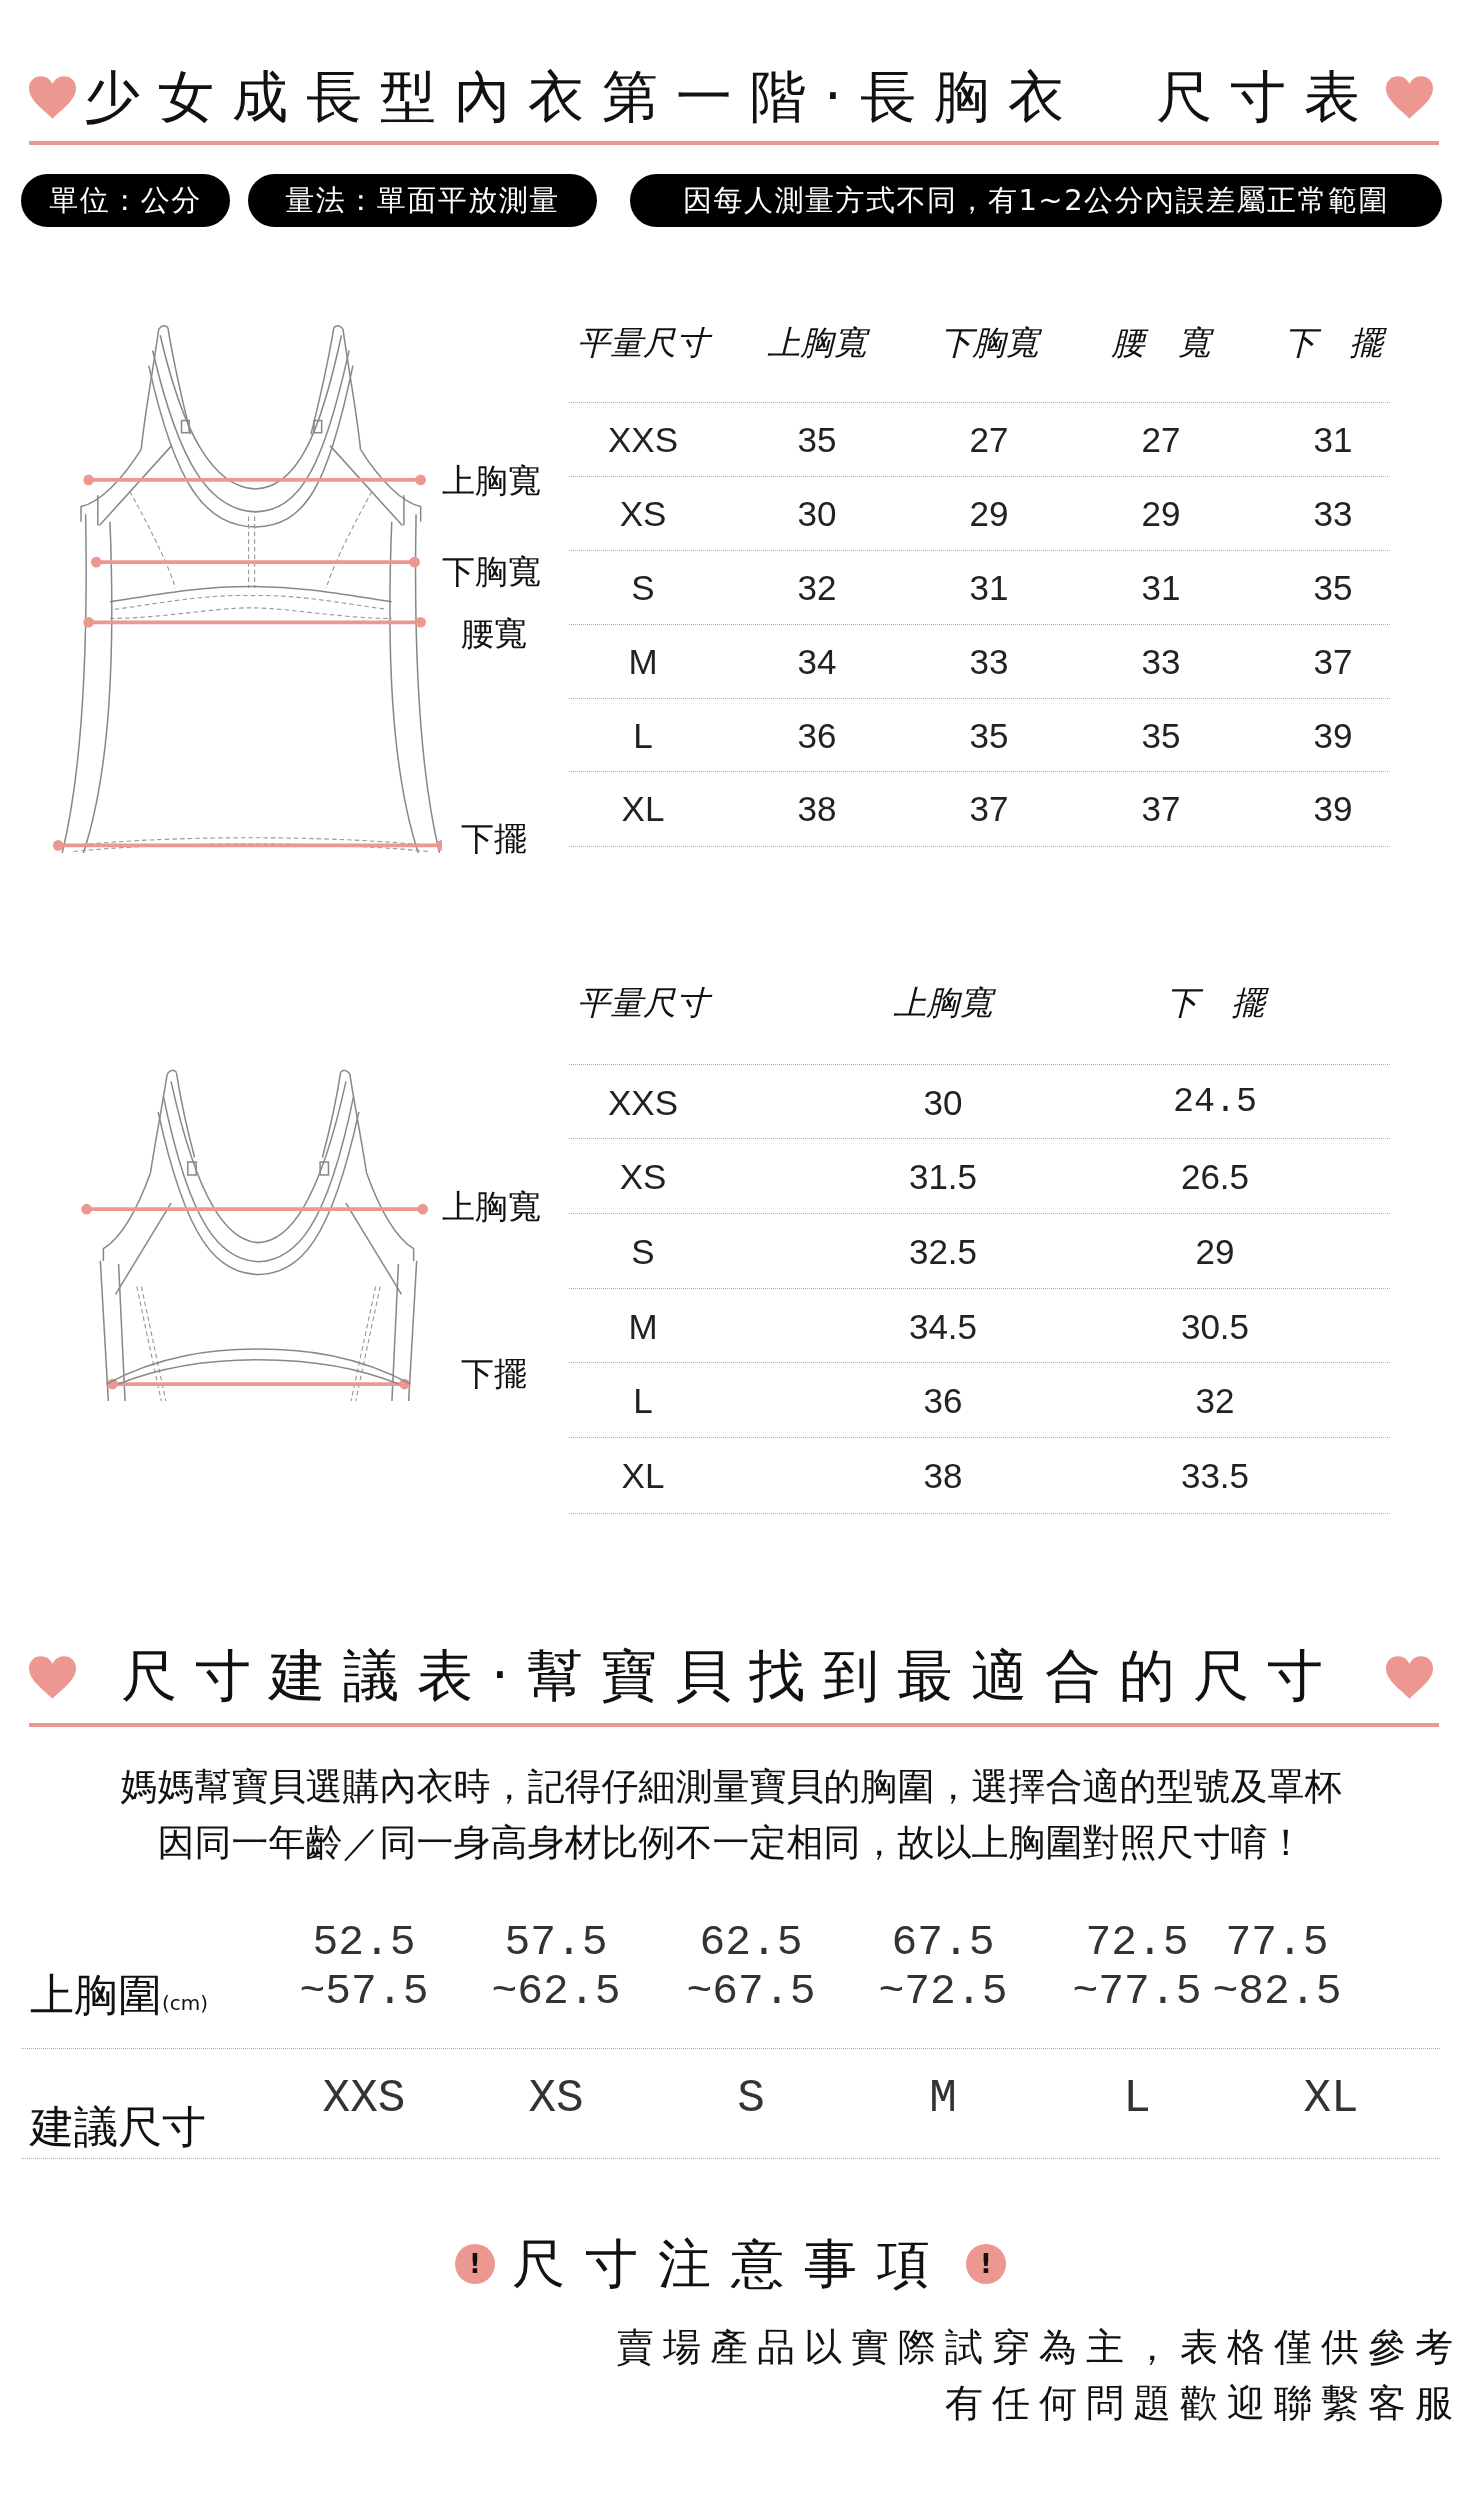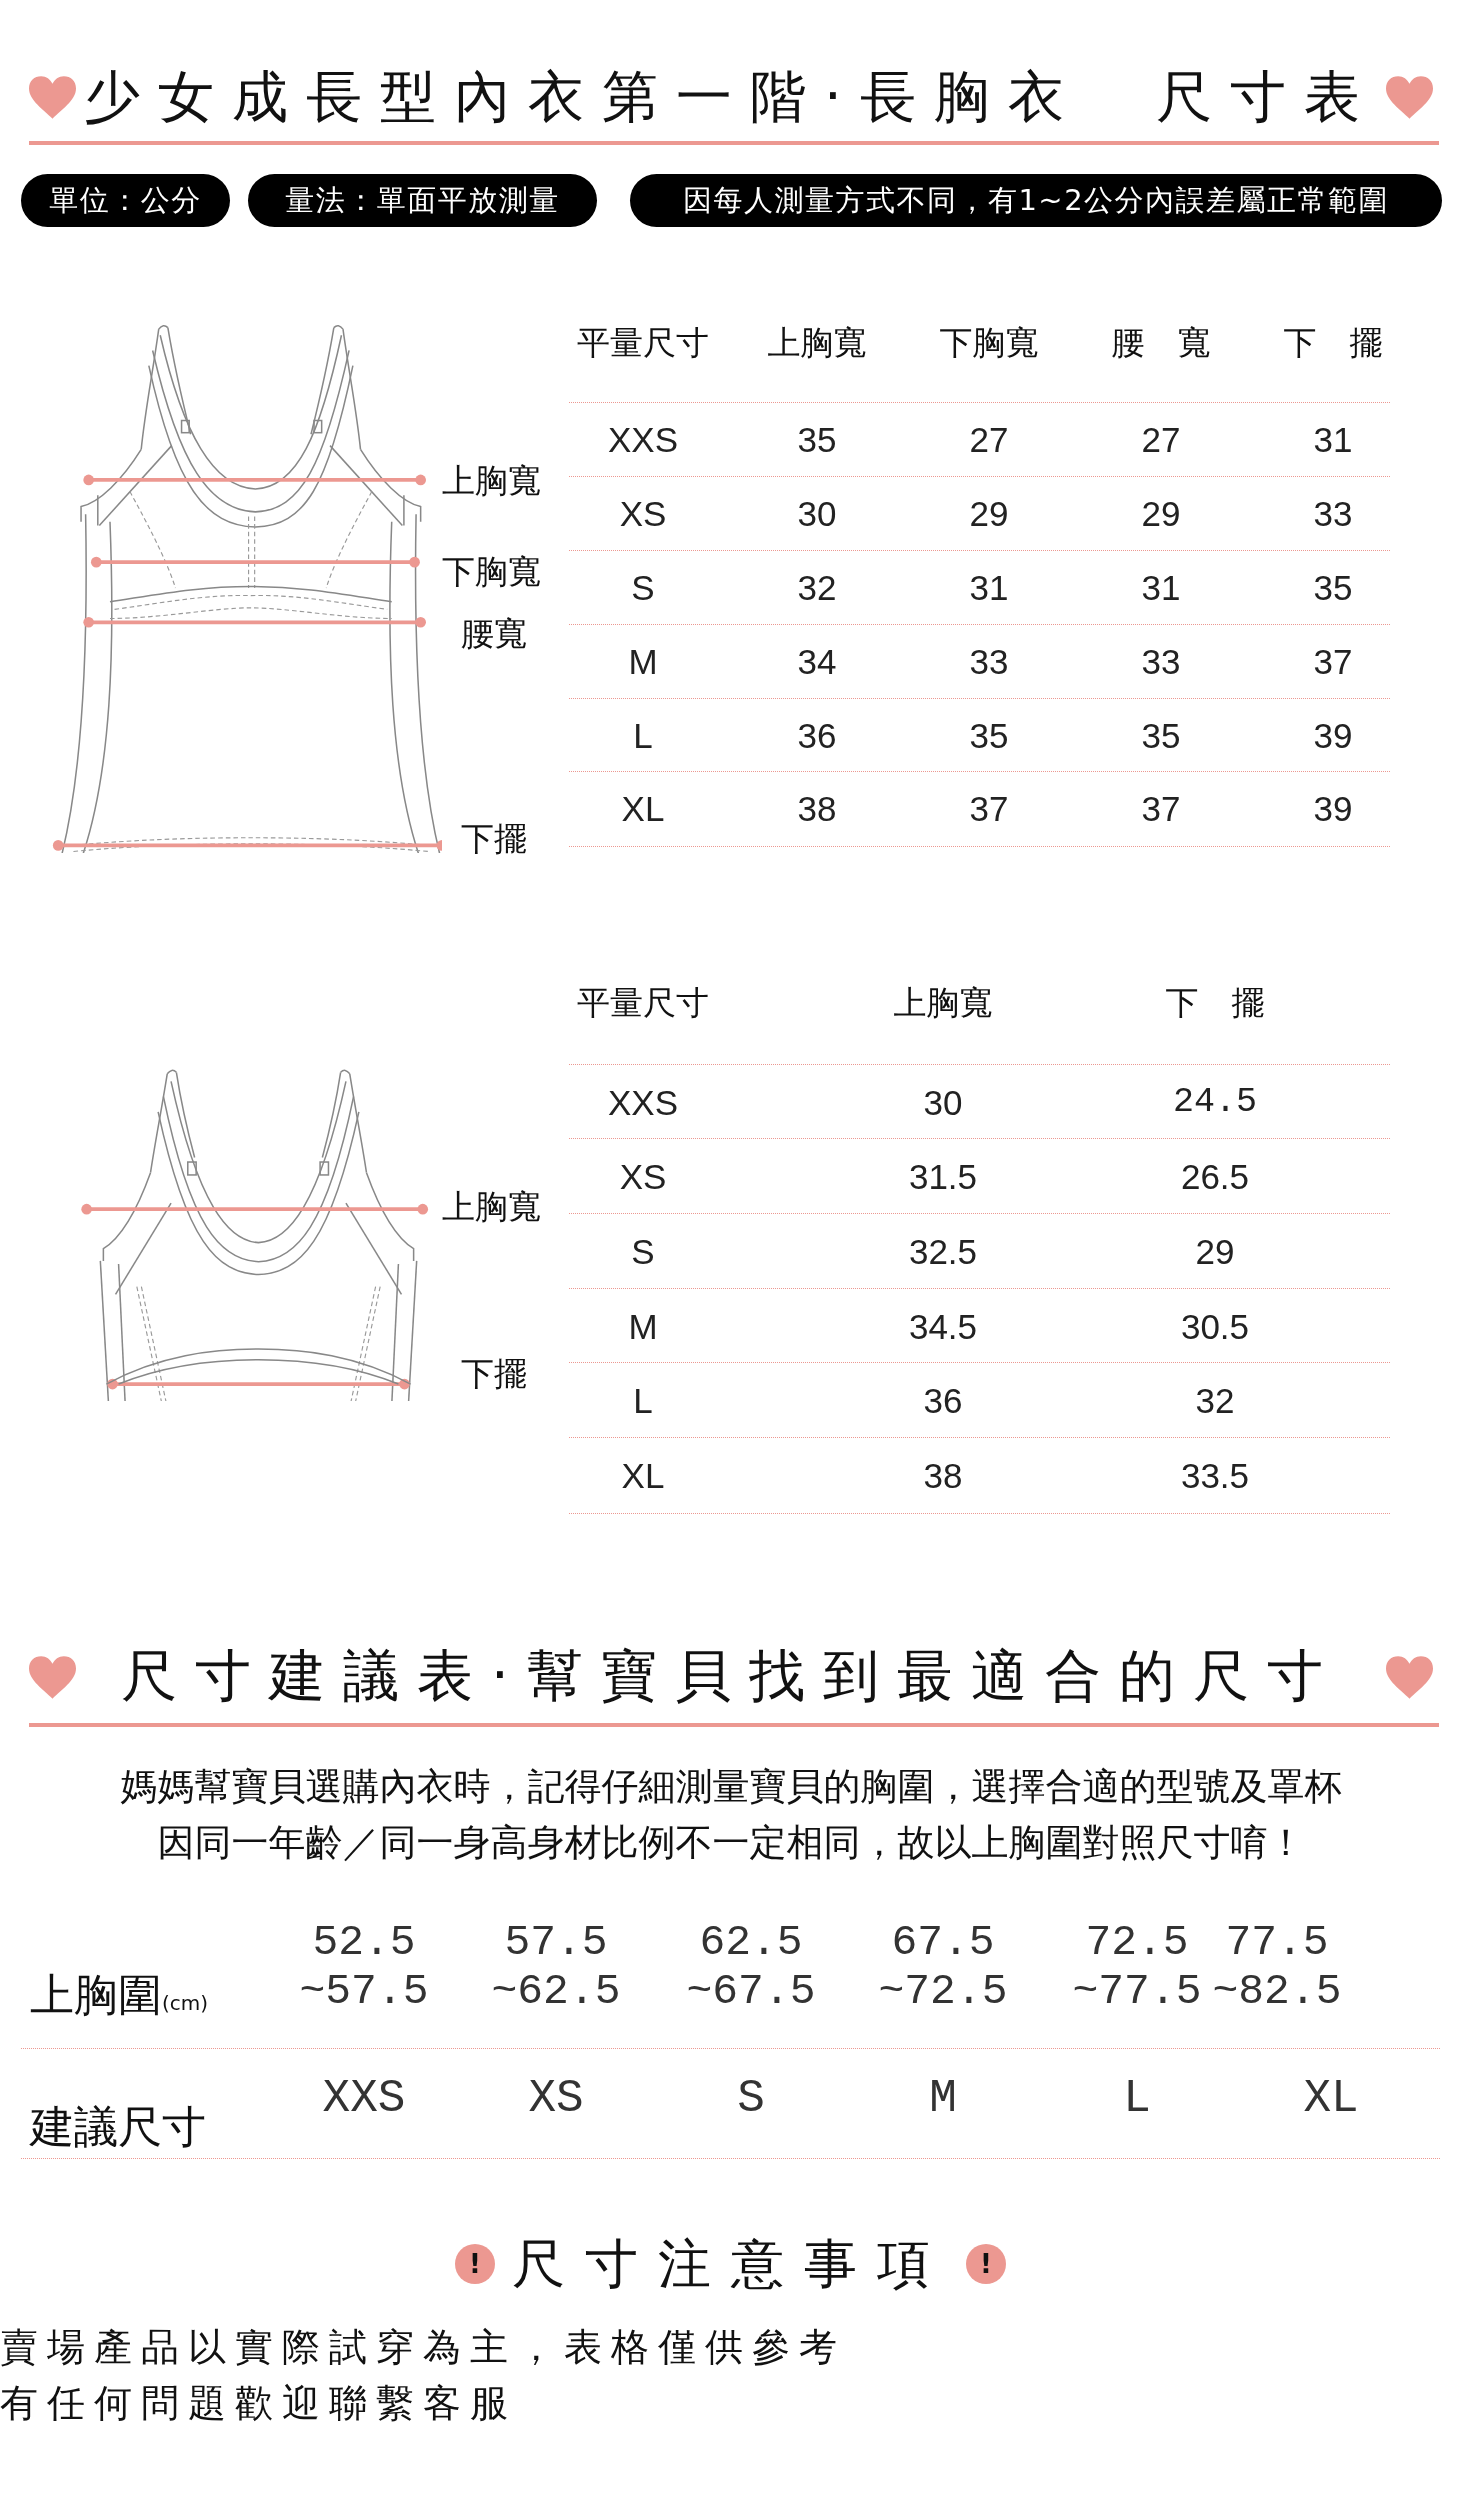--- a/index.html
+++ b/index.html
@@ -16,21 +16,21 @@
 
   
   .pill { position:absolute; top:174px; height:53px; background:#000; color:#fff;
           border-radius:27px; display:flex; align-items:center; justify-content:center;
           font-size:29px; letter-spacing:1.5px; white-space:nowrap; }
 
   
   .tbl { position:absolute; left:569px; width:821px; }
   .tbl .hdr { position:absolute; left:0; width:100%; height:46px; }
   .tbl .hcell { position:absolute; top:0; font-size:33px; line-height:46px; white-space:nowrap;
-                transform:translateX(-50%); color:#111; }
+                transform:translateX(-50%); color:#111;font-style:italic; }
   .tbl .row { position:absolute; left:0; width:100%; border-top:1.5px dotted #EC9891; }
   .tbl .row.last { border-bottom:1.5px dotted #EC9891; }
   .tbl .cell { position:absolute; top:0; transform:translateX(-50%);
                font-family:"Liberation Sans","DejaVu Sans",sans-serif;
                font-weight:300; font-size:35px; color:#222; white-space:nowrap; }
 
   .diag-label { position:absolute; font-size:33px; white-space:nowrap; color:#111; line-height:1; }
 
   
   .intro { position:absolute; left:0; width:1462px; text-align:center; font-size:37px;
@@ -43,21 +43,21 @@
              font-family:Liberation Mono, monospace; font-size:43px;
              color:#333; line-height:49px; white-space:nowrap; }
   .dot-line { position:absolute; left:21px; width:1419px; border-top:1.5px dotted #EC9891; }
 
   
   .notice-badge { position:absolute; width:40px; height:40px; border-radius:50%;
                   background:#EC9891; color:#111; font-weight:bold; font-size:26px;
                   display:flex; align-items:center; justify-content:center; line-height:1; }
   .notice-title { position:absolute; left:0; width:1462px; text-align:center; font-size:53px;
                   letter-spacing:20px; color:#111; line-height:1; white-space:nowrap; }
-  .notice-line { position:absolute; left:0; width:1462px; text-align:left; font-size:38px;
+  .notice-line { position:absolute; left:0; width:1462px; text-align:right; font-size:38px;
                  letter-spacing:9px; color:#111; line-height:1; white-space:nowrap; }
 
   svg .garm { fill:none; stroke:#888; stroke-width:2; }
   svg .seam { fill:none; stroke:#999; stroke-width:1.5; stroke-dasharray:6 4; }
   svg .meas { stroke:#EC9891; stroke-width:5; }
   svg .mdot { fill:#EC9891; }
 </style>
 </head>
 <body>
 

